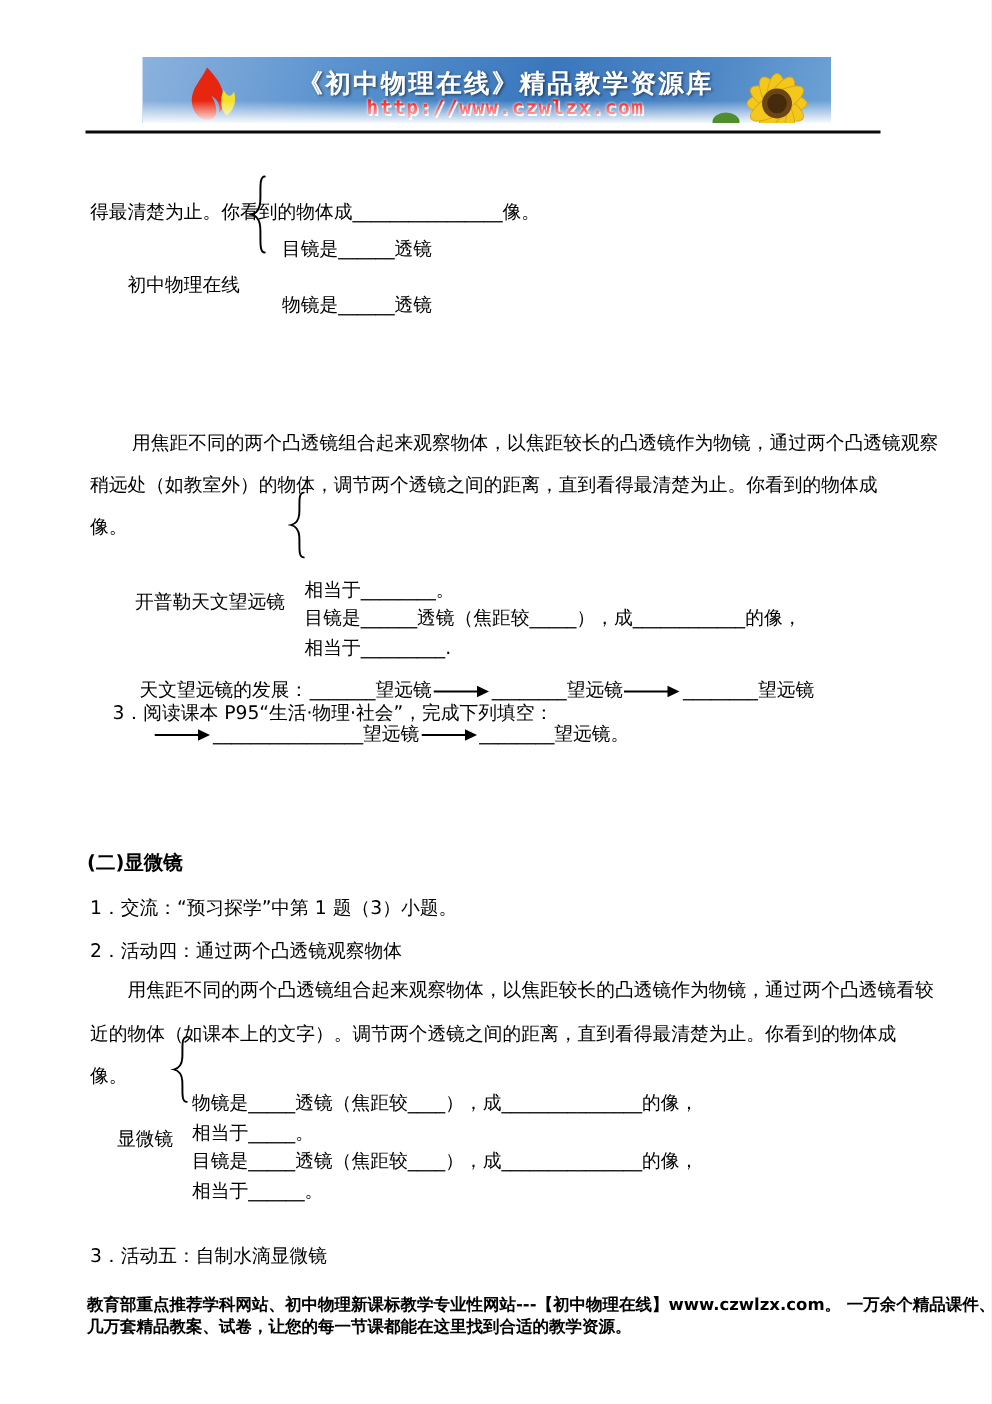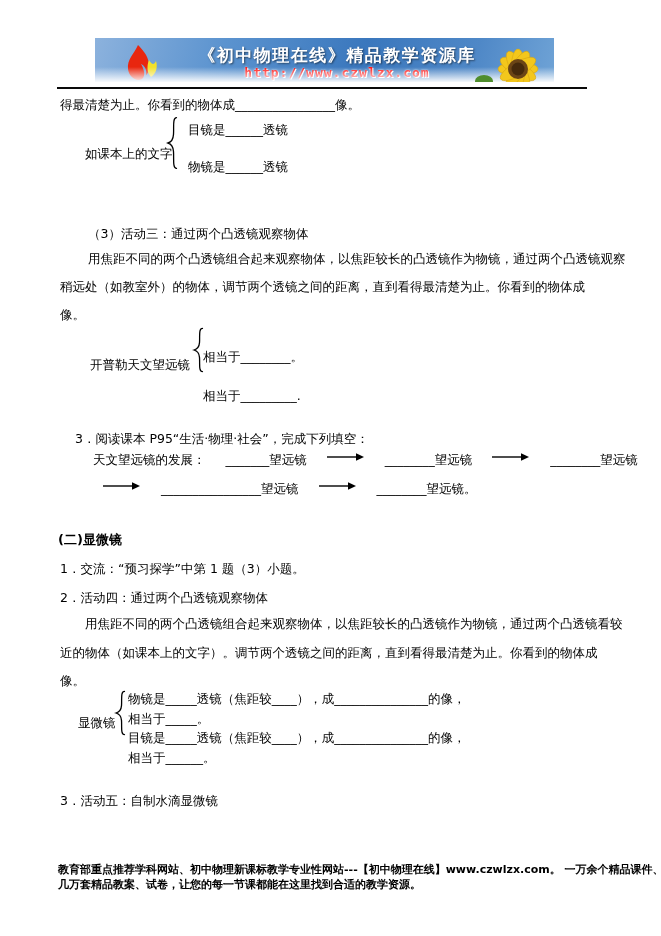--- a/index.html
+++ b/index.html
@@ -2,21 +2,21 @@
 <html><head>
 <meta charset="utf-8">
 <style>
   html,body{margin:0;padding:0;background:#e9e9e9;}
   .page{
     position:relative;width:661px;height:936px;background:#ffffff;
     overflow:hidden;color:#000;
     font-family:"DejaVu Sans","Liberation Sans",sans-serif;
     font-size:12.5px;
   }
-  .abs{position:absolute;white-space:nowrap;line-height:16px;}
+  .abs{position:absolute;white-space:nowrap;line-height:16px;margin-top:36px;}
   
   .banner{
     position:absolute;left:95px;top:38px;width:459px;height:44px;overflow:hidden;
     background:linear-gradient(105deg,#8cb2dd 0%,#5b93cf 28%,#3a77bd 58%,#4f88c7 82%,#6fa3d6 100%);
   }
   .banner .clouds{
     position:absolute;left:0;right:0;bottom:0;height:15px;
     background:linear-gradient(to top,rgba(255,255,255,.95),rgba(255,255,255,0));
   }
   .banner .logo{position:absolute;left:20px;top:5px;width:52px;height:40px;}
@@ -30,21 +30,21 @@
     color:#ff1313;font-weight:bold;font-size:13px;letter-spacing:1px;
     font-family:"DejaVu Sans Mono","Liberation Mono",monospace;
     text-shadow:0 0 2px #fff,1px 1px 0 #fff;white-space:nowrap;cursor:pointer;
   }
   .banner .sunflower{position:absolute;right:0;bottom:-4px;width:84px;height:50px;}
   
   .header-rule{position:absolute;left:57px;top:87px;width:530px;height:2px;background:#0a0a0a;}
   
   .brace{position:absolute;width:12px;}
   .arrow{display:inline-block;vertical-align:middle;}
-  .devrow{position:absolute;display:flex;align-items:flex-start;gap:20px;white-space:nowrap;}
+  .devrow{position:absolute;display:flex;align-items:center;gap:1px;white-space:nowrap;}
   .bold{font-weight:bold;}
   .footer-line{position:absolute;white-space:nowrap;font-size:11px;font-weight:bold;line-height:14px;}
 </style>
 </head>
 <body>
 
 <div class="page">
 
   <div class="banner">
     <span class="logo">
@@ -70,37 +70,37 @@
         <circle cx="48" cy="33" r="10" fill="#6b4516"></circle>
         <circle cx="48" cy="33" r="6.5" fill="#452a0c"></circle>
       </svg>
     </span>
   </div>
 
   <div class="header-rule"></div>
 
   <div class="abs" style="left:60px;top:97px">得最清楚为止。你看到的物体成________________像。</div>
 
-  <div class="abs" style="left:85px;top:146px">如课本上的文字</div>
+  <div class="abs" style="left:85px;top:146px">初中物理在线</div>
   <svg class="brace" style="left:166px;top:116px;height:54px" viewBox="0 0 12 50" preserveAspectRatio="none">
     <path d="M10.5,1.5 C6.5,1.5 8,10 7.5,17 C7.2,21.5 5.5,24 2,25 C5.5,26 7.2,28.5 7.5,33 C8,40 6.5,48.5 10.5,48.5" stroke="#000" stroke-width="1.3" fill="none" stroke-linecap="round"></path>
   </svg>
   <div class="abs" style="left:188px;top:122px">目镜是______透镜</div>
   <div class="abs" style="left:188px;top:159px">物镜是______透镜</div>
 
-  <div class="abs" style="left:88px;top:226px">（3）活动三：通过两个凸透镜观察物体</div>
   <div class="abs" style="left:60px;top:279px">稍远处（如教室外）的物体，调节两个透镜之间的距离，直到看得最清楚为止。你看到的物体成</div>
   <div class="abs" style="left:88px;top:251px">用焦距不同的两个凸透镜组合起来观察物体，以焦距较长的凸透镜作为物镜，通过两个凸透镜观察</div>
   <div class="abs" style="left:60px;top:307px">像。</div>
 
   <div class="abs" style="left:90px;top:357px">开普勒天文望远镜</div>
   <svg class="brace" style="left:192px;top:327px;height:46px" viewBox="0 0 12 50" preserveAspectRatio="none">
     <path d="M10.5,1.5 C6.5,1.5 8,10 7.5,17 C7.2,21.5 5.5,24 2,25 C5.5,26 7.2,28.5 7.5,33 C8,40 6.5,48.5 10.5,48.5" stroke="#000" stroke-width="1.3" fill="none" stroke-linecap="round"></path>
   </svg>
   <div class="abs" style="left:203px;top:349px">相当于________。</div>
+  <div class="abs" style="left:203px;top:368px">目镜是______透镜（焦距较_____），成____________的像，</div>
   <div class="abs" style="left:203px;top:388px">相当于_________.</div>
 
   <div class="abs" style="left:75px;top:431px">3．阅读课本 P95“生活·物理·社会”，完成下列填空：</div>
 
   <div class="devrow" style="left:93px;top:452px">
     <span>天文望远镜的发展：</span>
     <span>_______望远镜</span>
     <svg class="arrow" width="38" height="10" viewBox="0 0 38 10">
         <path d="M0,5 H30" stroke="#000" stroke-width="1.4"></path>
         <polygon points="29,1.2 37,5 29,8.8" fill="#000"></polygon>

